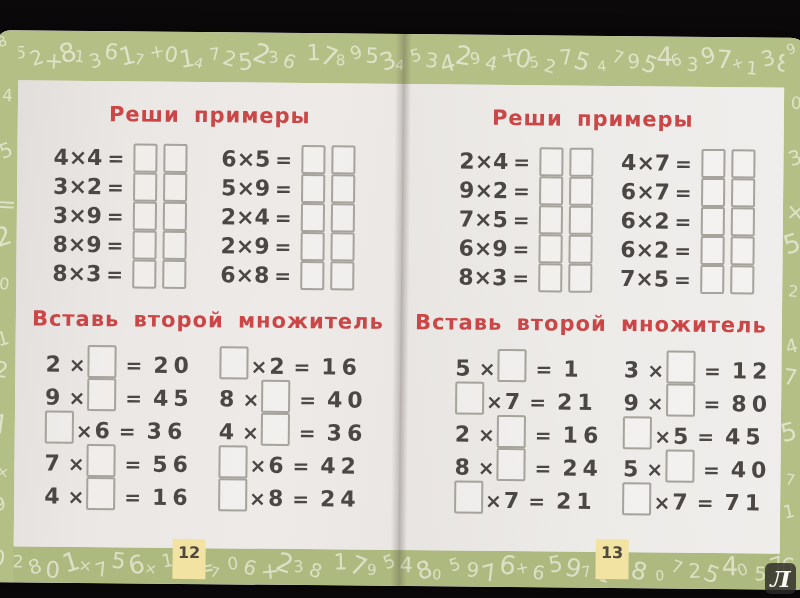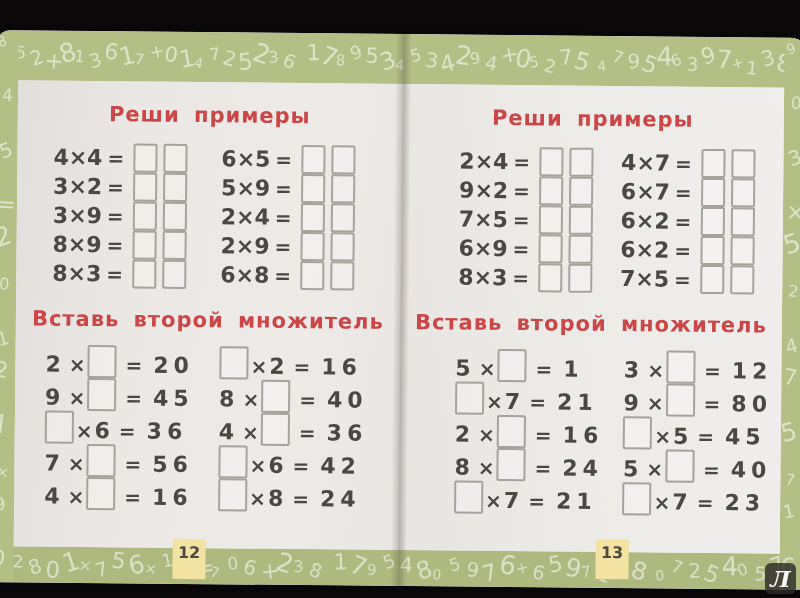--- a/index.html
+++ b/index.html
@@ -481,21 +481,21 @@
               <span class="tms">×</span>
               <span class="mbox"></span>
               <span class="ins-eq">=</span>
               <span class="res">40</span>
             </div>
             <div class="ins-row">
               <span class="mbox"></span>
               <span class="tms">×</span>
               <span class="num">7</span>
               <span class="ins-eq">=</span>
-              <span class="res">23</span>
+              <span class="res">71</span>
             </div>
           </div>
         </div>
     </div>
 
     <div class="gutter"></div>
 
     <div class="tab tab-l">
       <span>12</span>
     </div>

